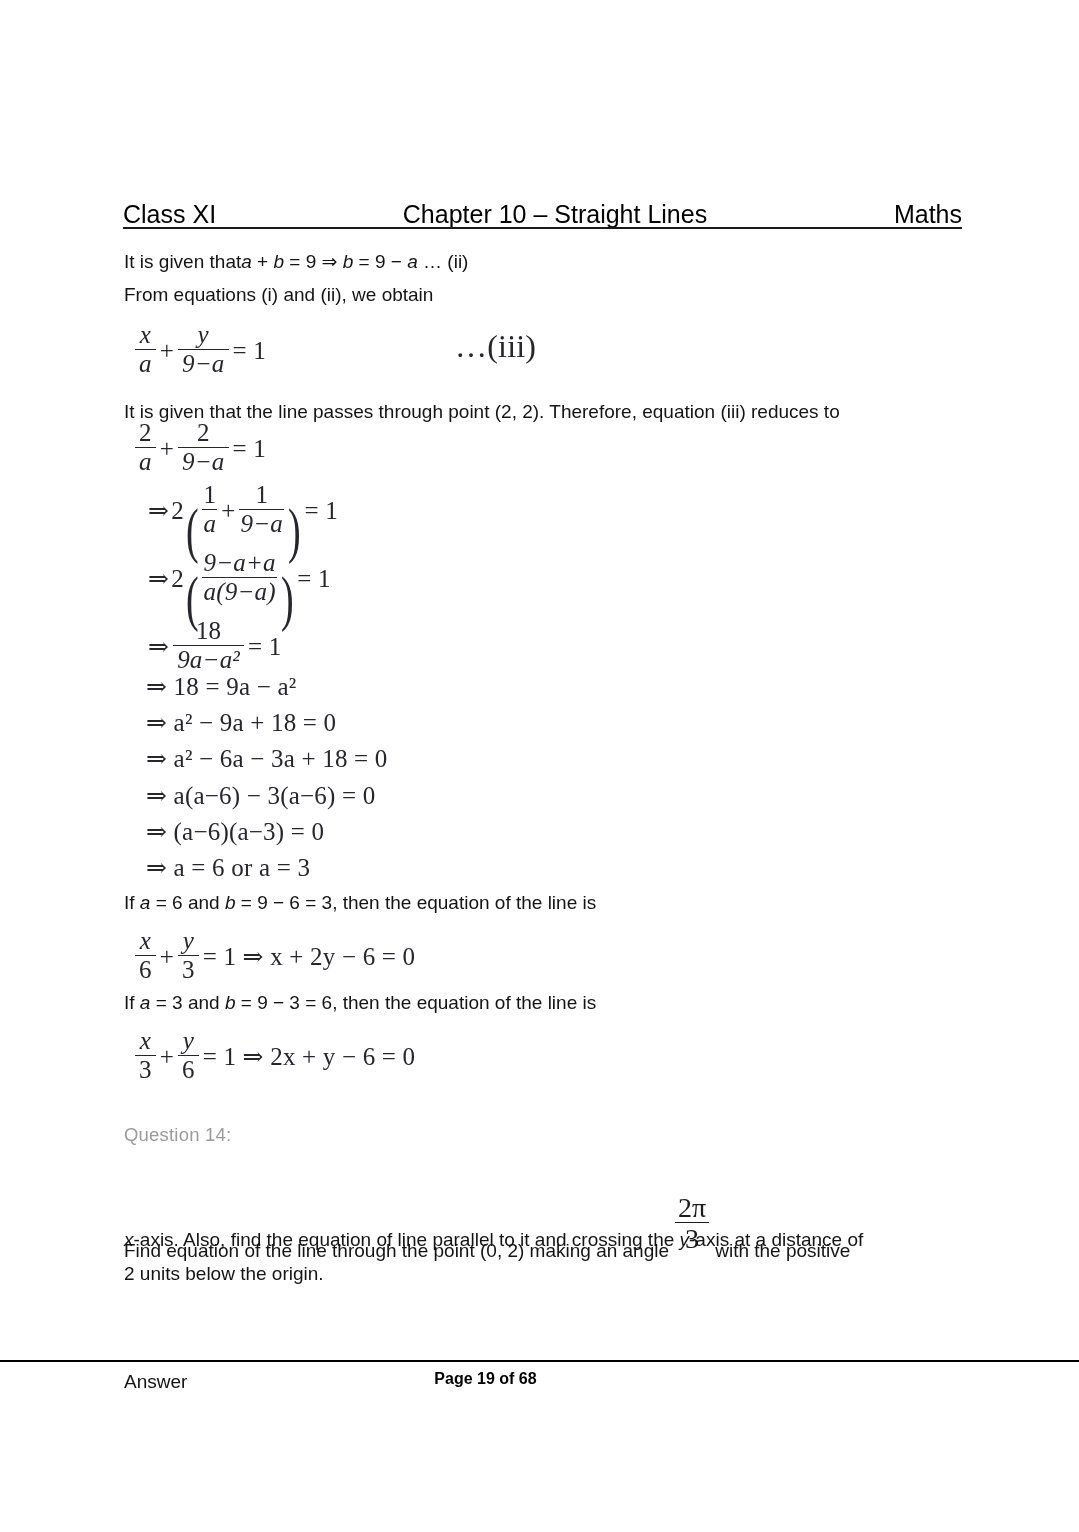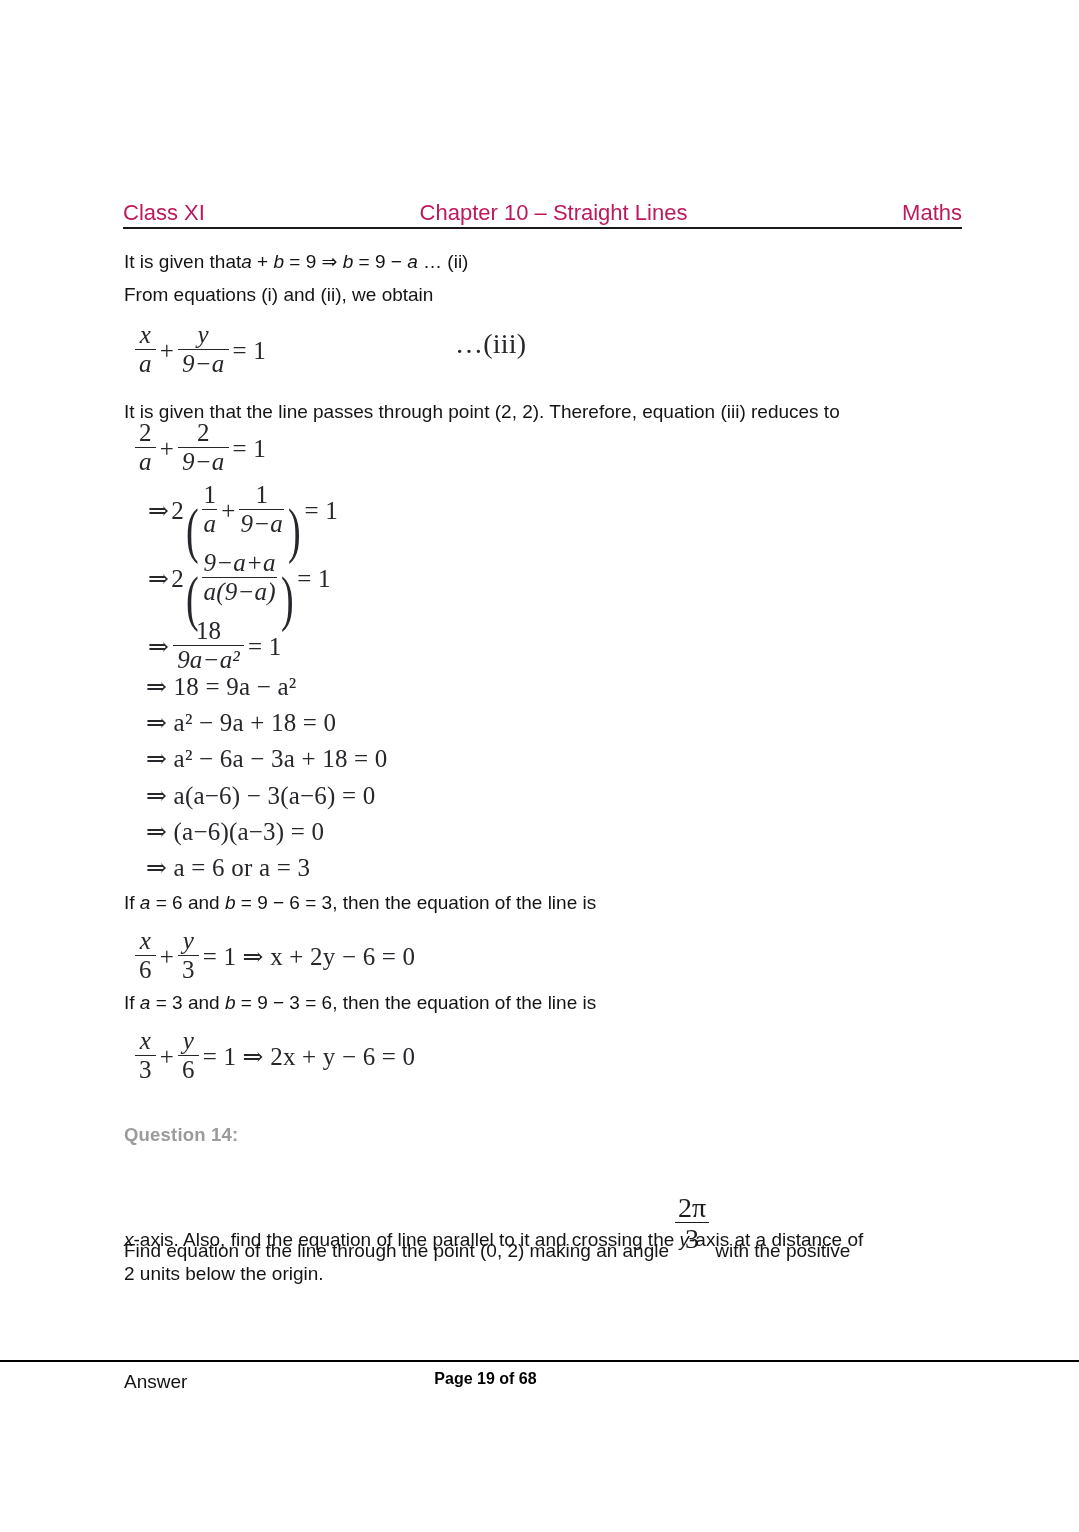--- a/index.html
+++ b/index.html
@@ -24,22 +24,22 @@
   }
 
   
   .header {
     position: absolute;
     left: 123px;
     top: 200px;
     width: 839px;
     display: flex;
     align-items: baseline;
-    font-size: 22px;
-    color: #be185d;
+    font-size: 25px;
+    color: #000000;
   }
   .header .h-left   { flex: 0 0 auto; }
   .header .h-center { flex: 1 1 auto; text-align: center; }
   .header .h-right  { flex: 0 0 auto; }
   .header-rule {
     position: absolute;
     left: 123px;
     top: 227px;
     width: 839px;
     height: 0;
@@ -98,21 +98,21 @@
     margin: 0 -2px;
   }
 
   .op { padding: 0 2px; }
 
   
   .q-heading {
     position: absolute;
     left: 124px;
     font-size: 18.5px;
-    font-weight: bold;
+    font-weight: normal;
     color: #9b9b9b;
     letter-spacing: .2px;
   }
 
   
   .prose-frac {
     display: inline-block;
     font-family: "Liberation Serif", "DejaVu Serif", serif;
     font-size: 28px;
     text-align: center;
@@ -164,21 +164,21 @@
 
   <div class="math" style="left:133px; top:322px;">
     <span class="frac">
       <span class="num"><i>x</i></span>
       <span class="den"><i>a</i></span>
     </span><span class="op">+</span><span class="frac">
       <span class="num"><i>y</i></span>
       <span class="den"><i>9−a</i></span>
     </span><span class="op">= 1</span>
   </div>
-  <div class="math" style="left:455px; top:328px; font-size:28px;">…(iii)</div>
+  <div class="math" style="left:455px; top:328px; font-size:32px;">…(iii)</div>
 
   <div class="body-text" style="top:400px;">It is given that the line passes through point (2, 2). Therefore, equation (iii) reduces to</div>
 
   <div class="math" style="left:133px; top:420px;">
     <span class="frac">
       <span class="num">2</span>
       <span class="den"><i>a</i></span>
     </span><span class="op">+</span><span class="frac">
       <span class="num">2</span>
       <span class="den"><i>9−a</i></span>

